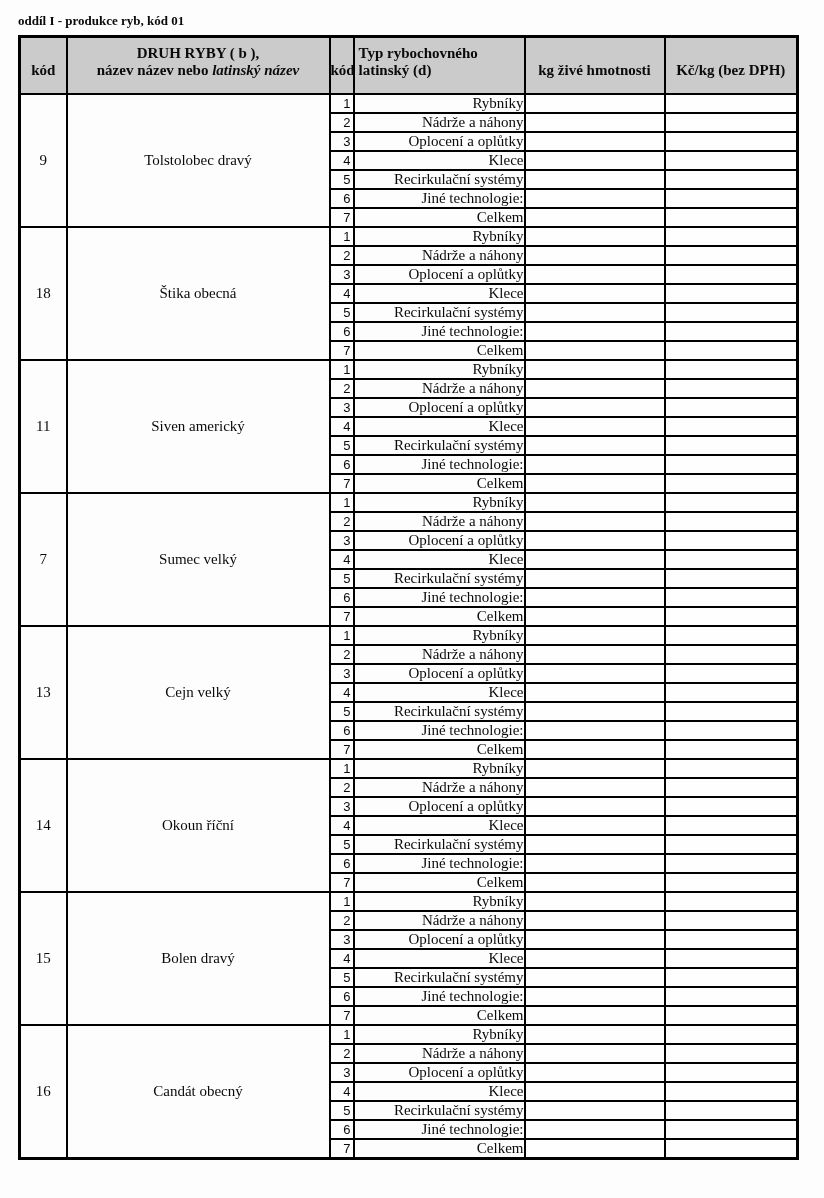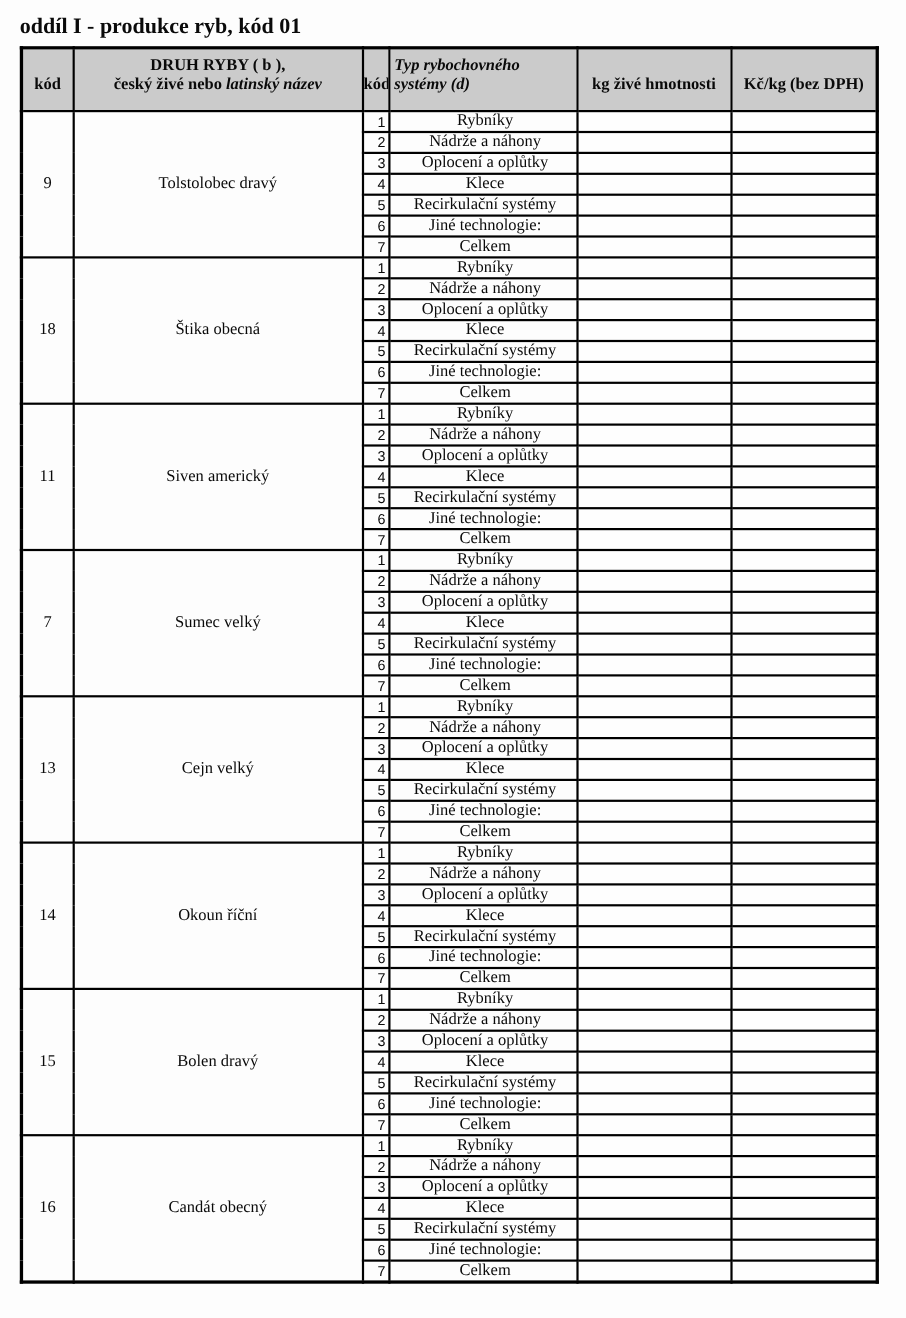--- a/index.html
+++ b/index.html
@@ -14,21 +14,21 @@
     color: #0a0a0a;
     overflow: hidden;
   }
   .page {
     position: relative;
     width: 824px;
     height: 1198px;
   }
   .doc-title {
     margin: 13px 0 6px 18px;
-    font-size: 20px;
+    font-size: 13px;
     font-weight: bold;
   }
   table.form-table {
     border-collapse: collapse;
     table-layout: fixed;
     margin-left: 18px;
     width: 778px;
     border: 3px solid var(--border-color, #000);
   }
   th, td {
@@ -43,21 +43,20 @@
     font-size: 15px;
     vertical-align: bottom;
     padding-bottom: 14px;
     text-align: center;
     height: 41px;
     line-height: 17px;
   }
   thead th.h-left {
     text-align: left;
     padding-left: 4px;
-    font-style: italic;
   }
   tbody tr {
     height: 19px;
   }
   td.code-cell {
     text-align: center;
     vertical-align: middle;
     font-size: 15px;
   }
   td.name-cell {
@@ -65,21 +64,21 @@
     vertical-align: middle;
     font-size: 15px;
   }
   td.num-cell {
     text-align: right;
     font-family: "Liberation Sans", sans-serif;
     font-size: 13px;
     padding-right: 2px;
   }
   td.type-cell {
-    text-align: center;
+    text-align: right;
     font-size: 15px;
     padding-left: 4px;
   }
   td.input-cell {
     background: #fefefe;
   }
 </style>
 </head>
 <body style="background: rgb(253, 253, 253);">
 
@@ -94,26 +93,26 @@
       <col style="width:24px">
       <col style="width:171px">
       <col style="width:140px">
       <col style="width:133px">
     </colgroup>
     <thead>
       <tr>
         <th>kód</th>
         <th>
           <div>DRUH RYBY ( b ),</div>
-          <div><span>český živé nebo </span><i>latinský název</i></div>
+          <div><span>název název nebo </span><i>latinský název</i></div>
         </th>
         <th>kód</th>
         <th class="h-left">
           <div>Typ rybochovného</div>
-          <div>systémy (d)</div>
+          <div>latinský (d)</div>
         </th>
         <th>kg živé hmotnosti</th>
         <th>Kč/kg (bez DPH)</th>
       </tr>
     </thead>
     <tbody>
         <tr>
           <td class="code-cell" rowspan="7">9</td>
           <td class="name-cell" rowspan="7">Tolstolobec dravý</td>
           <td class="num-cell">1</td>

